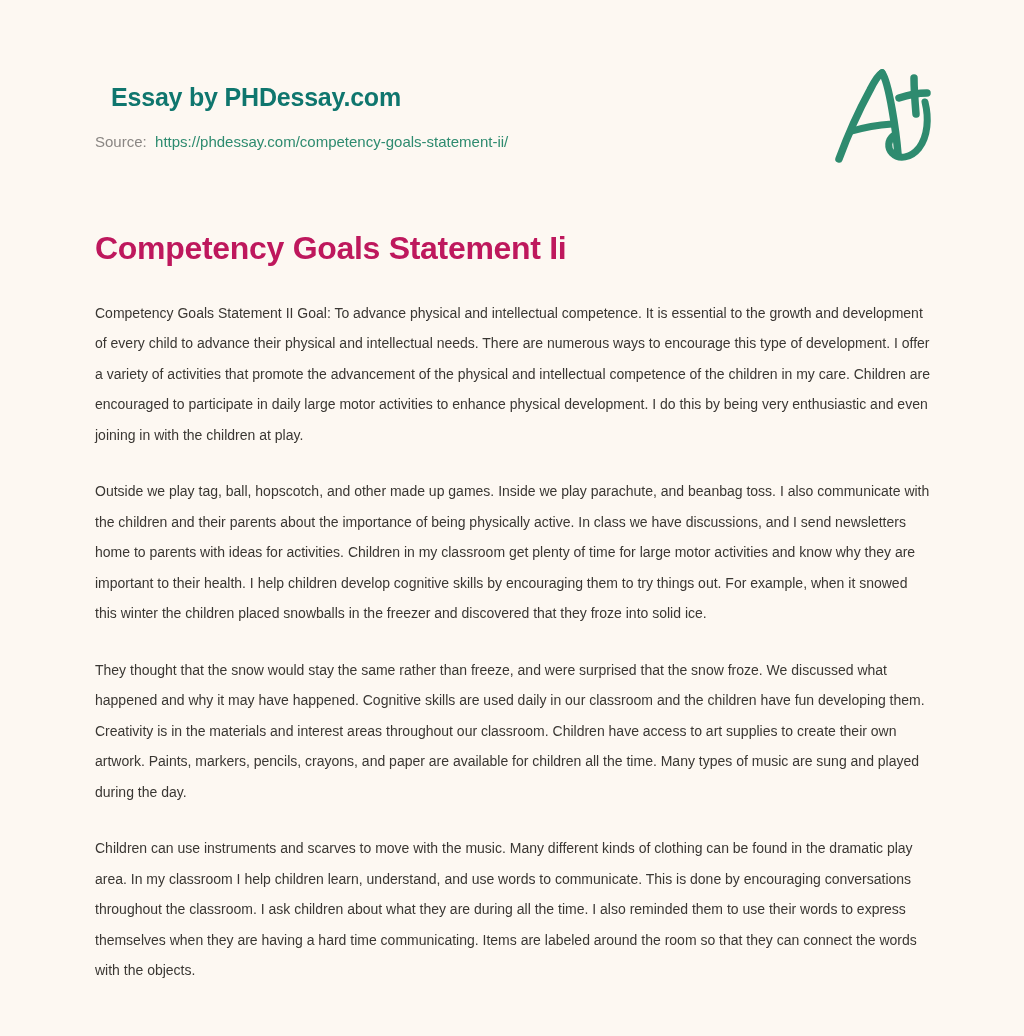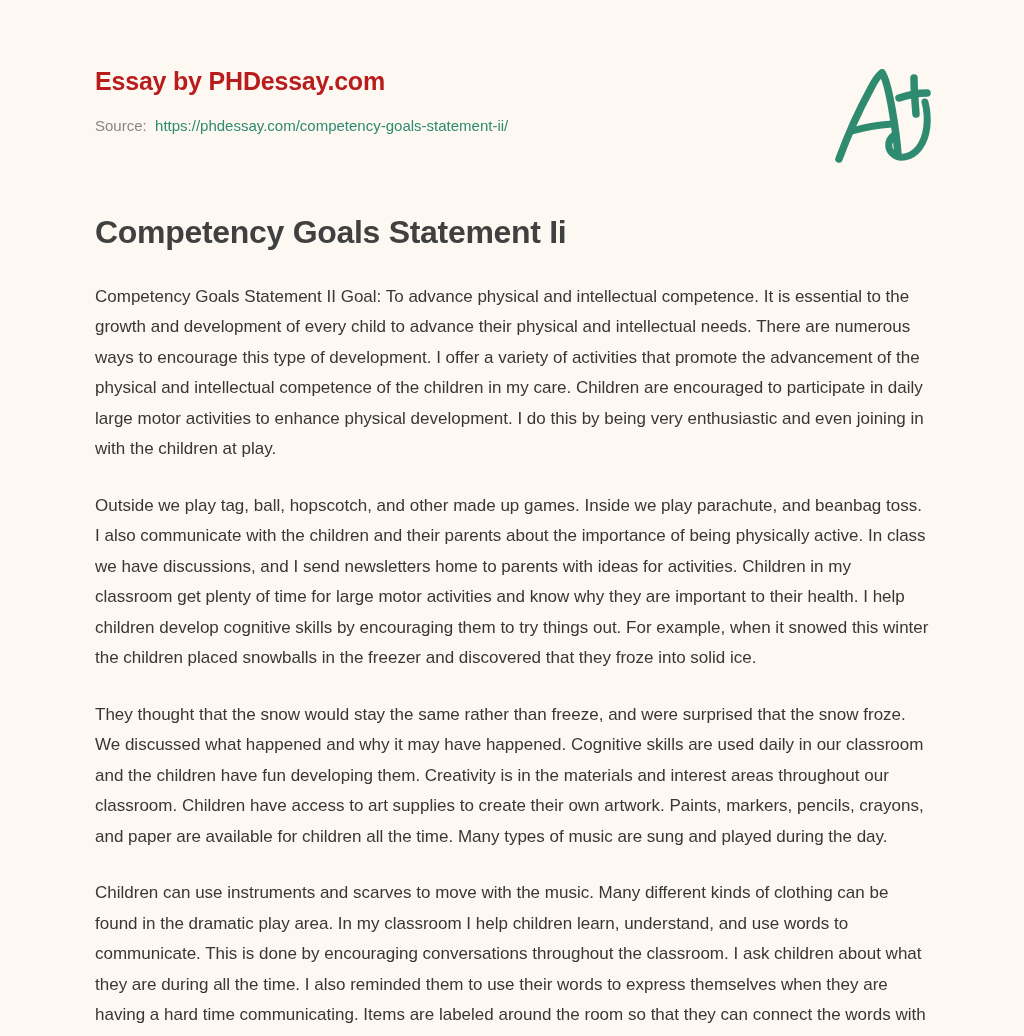--- a/index.html
+++ b/index.html
@@ -25,24 +25,24 @@
 
   
   .header {
     position: relative;
     padding: 66px 94px 0 95px;
   }
 
   .brand-line {
     font-size: 25px;
     font-weight: bold;
-    color: #b91c1c;
+    color: #0f766e;
     letter-spacing: -0.2px;
     line-height: 1.2;
-    margin: 0;
+    margin: 16px;
   }
 
   .source-line {
     margin: 20px 0 0 0;
     font-size: 15px;
     line-height: 1.3;
     color: #8a8683;
     white-space: nowrap;
   }
   .source-label {
@@ -68,33 +68,33 @@
     width: 100%;
     height: 100%;
   }
 
   
   .title {
     margin: 0;
     padding: 76px 54px 0 95px;
     font-size: 32px;
     font-weight: bold;
-    color: #404040;
+    color: #be185d;
     letter-spacing: -0.3px;
     line-height: 1.25;
   }
 
   
   .article {
     padding: 30px 94px 40px 95px;
   }
 
   .article p {
     margin: 0 0 26px 0;
-    font-size: 17px;
+    font-size: 14px;
     line-height: 30.5px;
     color: #3a3733;
     text-align: left;
     max-width: 838px;
   }
   .article p:last-child {
     margin-bottom: 9px;
   }
 </style>
 </head>

